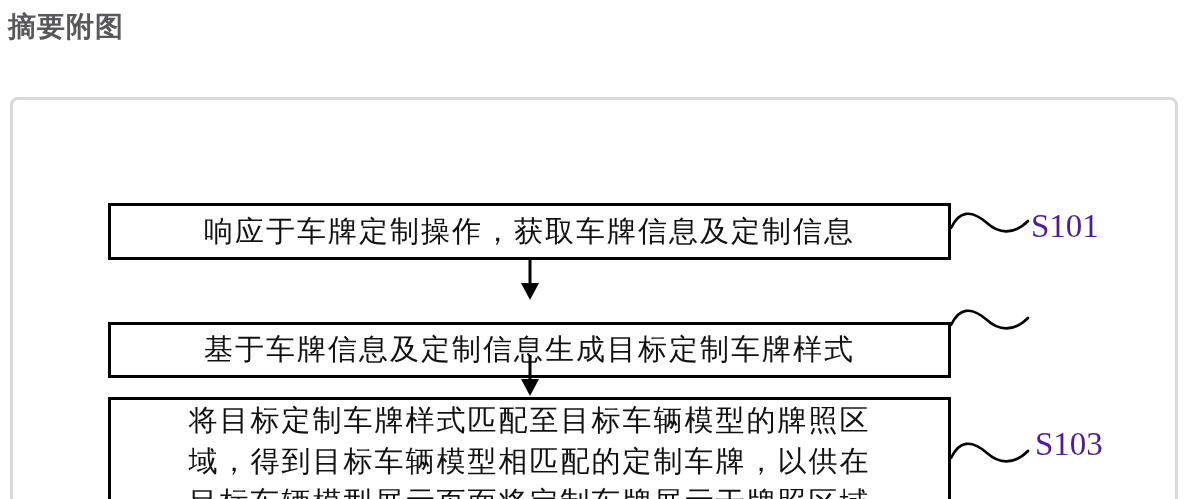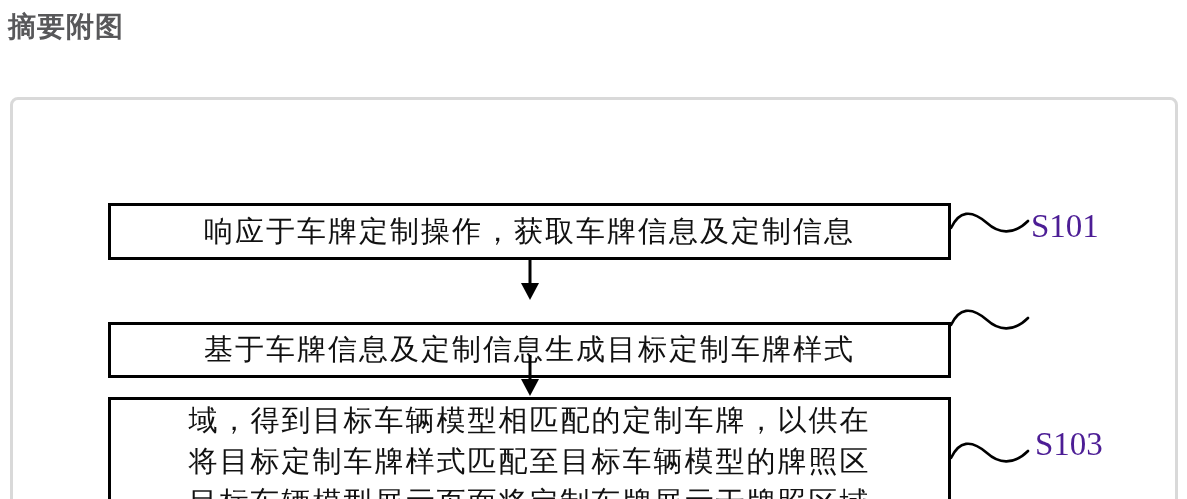--- a/index.html
+++ b/index.html
@@ -95,22 +95,22 @@
   <div class="flow-box box-s102">
     <div>基于车牌信息及定制信息生成目标定制车牌样式</div>
   </div>
 
   <svg class="down-arrow arrow-2" viewBox="0 0 24 42">
     <line x1="12" y1="0" x2="12" y2="26" stroke="#000" stroke-width="3"></line>
     <polygon points="3,24 21,24 12,41" fill="#000"></polygon>
   </svg>
 
   <div class="flow-box box-s103">
+    <div>将目标定制车牌样式匹配至目标车辆模型的牌照区</div>
     <div>域，得到目标车辆模型相匹配的定制车牌，以供在</div>
-    <div>将目标定制车牌样式匹配至目标车辆模型的牌照区</div>
     <div>目标车辆模型展示页面将定制车牌展示于牌照区域</div>
   </div>
 
   <svg class="squiggle squiggle-1" viewBox="0 0 82 36">
     <path d="M 2,22 C 10,5 22,3 38,17 C 49,27 64,30 79,15" fill="none" stroke="#000" stroke-width="2.6" stroke-linecap="round"></path>
   </svg>
   <svg class="squiggle squiggle-2" viewBox="0 0 82 36">
     <path d="M 2,22 C 10,5 22,3 38,17 C 49,27 64,30 79,15" fill="none" stroke="#000" stroke-width="2.6" stroke-linecap="round"></path>
   </svg>
   <svg class="squiggle squiggle-3" viewBox="0 0 82 36">

